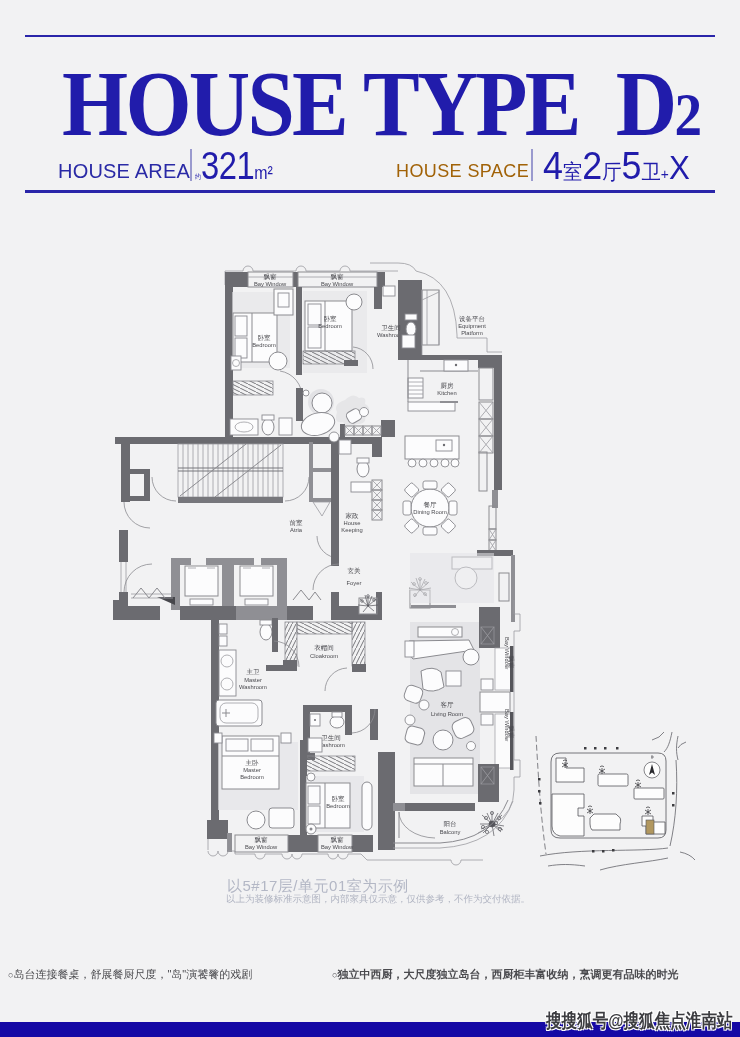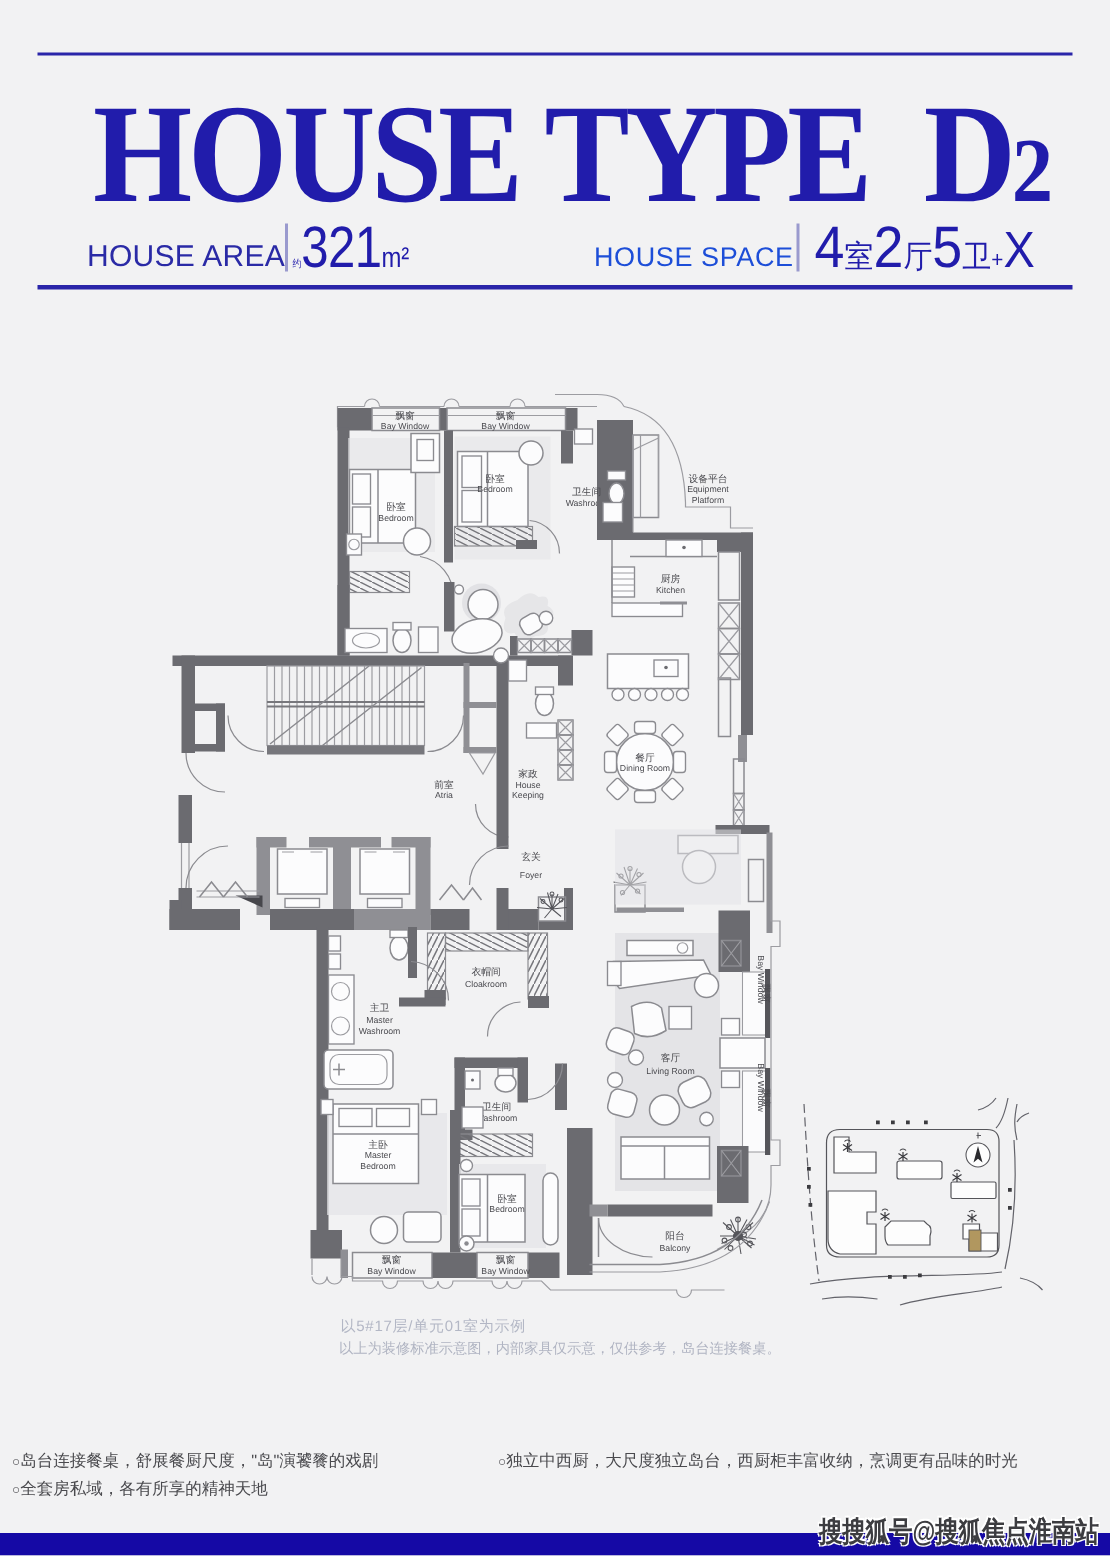--- a/index.html
+++ b/index.html
@@ -17,21 +17,21 @@
 </div>
 
 <div class="abs" style="left:58px;top:160px;font-size:20px;letter-spacing:0.2px;color:#2a2aa6;">HOUSE AREA</div>
 
 <div class="abs" style="left:190px;top:149px;width:1.5px;height:32px;background:#9a9ace;"></div>
 
 <div class="abs" style="left:195px;top:144px;color:#211cab;white-space:nowrap;transform:scaleX(0.84);transform-origin:left top;">
   <span style="font-size:7px;">约</span><span style="font-size:39px;letter-spacing:-0.5px;">321</span><span style="font-size:19px;">m²</span>
 </div>
 
-<div class="abs" style="left:396px;top:161px;font-size:18px;letter-spacing:0.4px;color:#1d4ed8;">HOUSE SPACE</div>
+<div class="abs" style="left:396px;top:161px;font-size:18px;letter-spacing:0.4px;color:#a16207;">HOUSE SPACE</div>
 
 <div class="abs" style="left:531px;top:149px;width:1.5px;height:32px;background:#9a9ace;"></div>
 
 <div class="abs" style="left:543px;top:144px;color:#211cab;white-space:nowrap;transform:scaleX(0.92);transform-origin:left top;">
   <span style="font-size:39px;">4</span><span style="font-size:21px;">室</span><span style="font-size:39px;">2</span><span style="font-size:21px;">厅</span><span style="font-size:39px;">5</span><span style="font-size:21px;">卫</span><span style="font-size:15px;">+</span><span style="font-size:34px;">X</span>
 </div>
 
 <div class="abs" style="left:25px;right:25px;top:190px;height:2.5px;background:#2a25a9;"></div>
 
 <svg class="abs" style="left:0;top:0;" width="740" height="1037" viewBox="0 0 740 1037">
@@ -801,28 +801,27 @@
       <rect x="539" y="802" width="2.5" height="2.5"></rect>
 <rect x="672" y="792" width="2.5" height="2.5"></rect>
       <rect x="672" y="804" width="2.5" height="2.5"></rect>
 <rect x="592" y="850" width="2.5" height="2.5"></rect>
       <rect x="602" y="850" width="2.5" height="2.5"></rect>
       <rect x="612" y="849" width="2.5" height="2.5"></rect>
 </g>
 
 </svg>
 
-<div class="abs" style="left:227px;top:877px;font-size:10px;color:#b3b7c5;letter-spacing:0.5px;text-align:right;">以5#17层/单元01室为示例</div>
-
-<div class="abs" style="left:226px;top:893px;font-size:9.5px;color:#b0b4c2;">以上为装修标准示意图，内部家具仅示意，仅供参考，岛台连接餐桌。</div>
+<div class="abs" style="left:227px;top:877px;font-size:15px;color:#b3b7c5;letter-spacing:0.5px;text-align:right;">以5#17层/单元01室为示例</div>
+
+<div class="abs" style="left:226px;top:893px;font-size:9.5px;color:#b0b4c2;">以上为装修标准示意图，内部家具仅示意，仅供参考，不作为交付依据。</div>
 
 <div class="abs" style="left:8px;top:965px;font-size:11px;color:#4a4a4e;line-height:18.6px;white-space:nowrap;">
   <div><span style="font-size:9px;">○</span>岛台连接餐桌，舒展餐厨尺度，"岛"演饕餮的戏剧</div>
-  <div><span style="font-size:9px;">○</span>全套房私域，各有所享的精神天地</div>
 </div>
 
-<div class="abs" style="left:332px;top:965px;font-size:11px;color:#4a4a4e;line-height:18.6px;white-space:nowrap;">
+<div class="abs" style="left:332px;top:965px;font-size:11px;color:#4a4a4e;line-height:18.6px;white-space:nowrap;font-weight:bold;">
   <div><span style="font-size:9px;">○</span>独立中西厨，大尺度独立岛台，西厨柜丰富收纳，烹调更有品味的时光</div>
 </div>
 
 <div class="abs" style="left:0;bottom:0;width:740px;height:15px;background:#1509a5;"></div>
 
 <div class="abs" style="left:546px;top:1008px;font-size:19px;font-weight:bold;color:#3c3c40;white-space:nowrap;transform:scaleX(0.82);transform-origin:left top;text-shadow:-1px -1px 0 #fff,1px -1px 0 #fff,-1px 1px 0 #fff,1px 1px 0 #fff;">搜搜狐号@搜狐焦点淮南站</div>
 
 </body></html>

